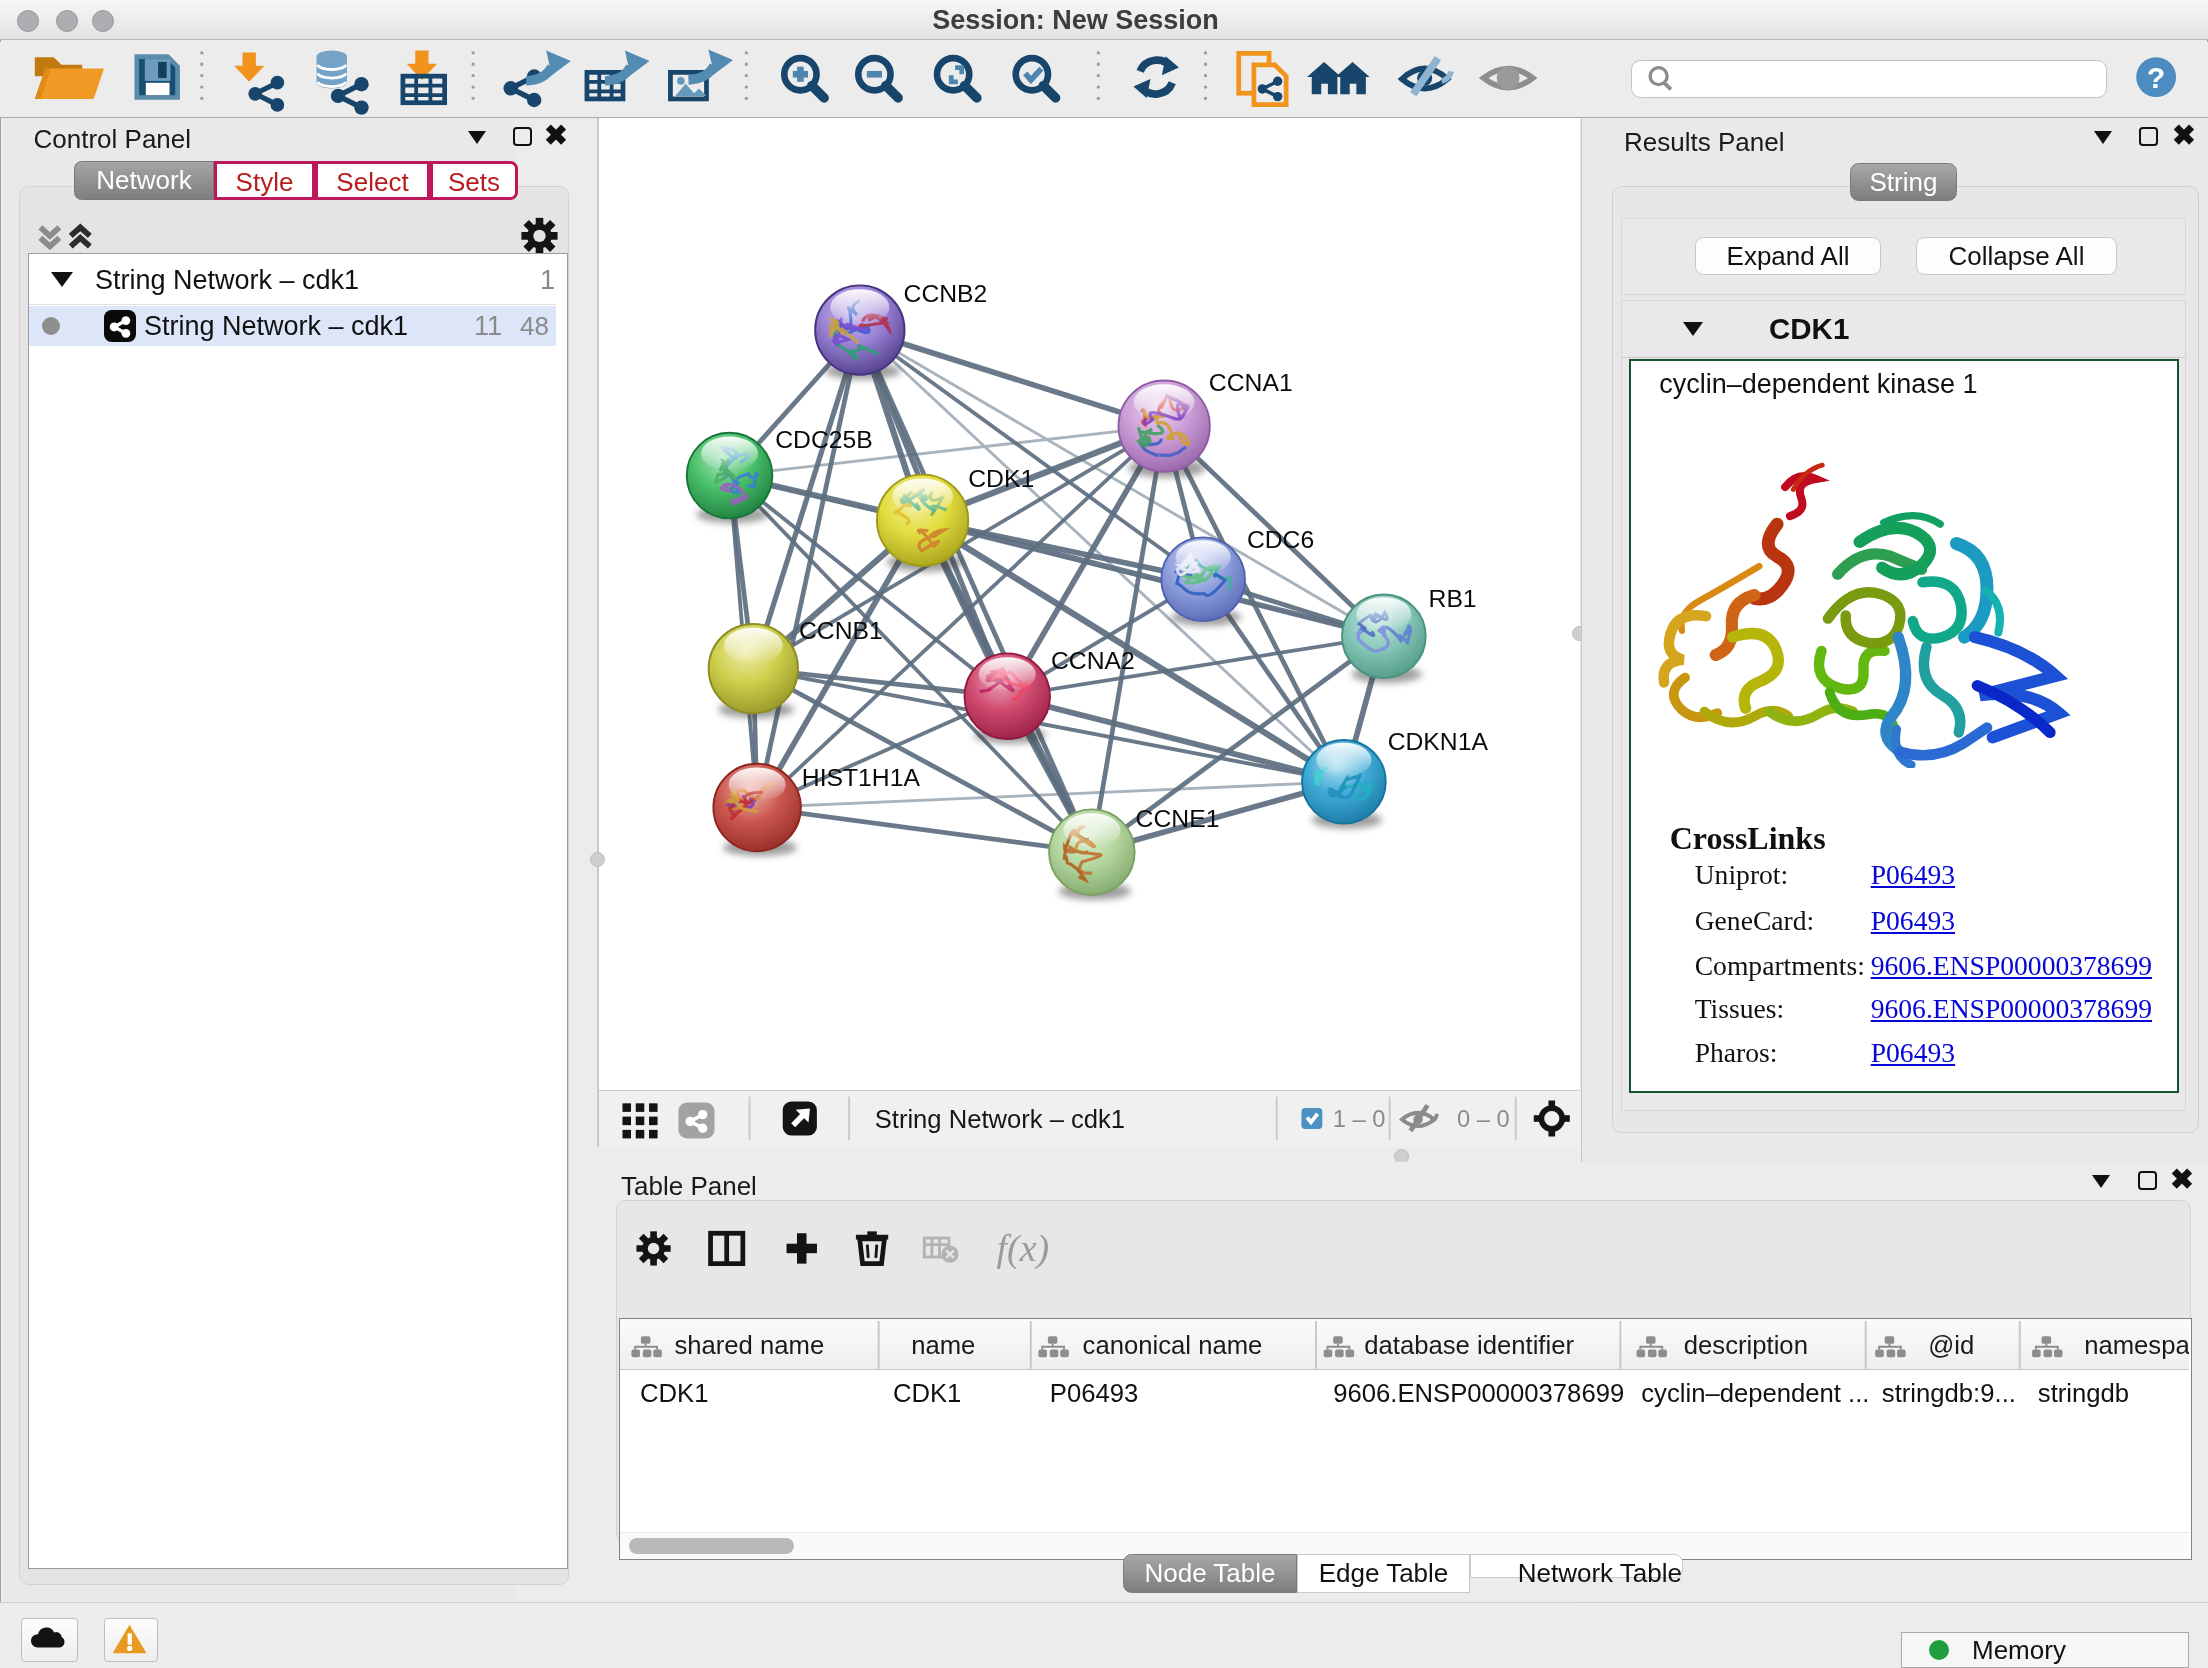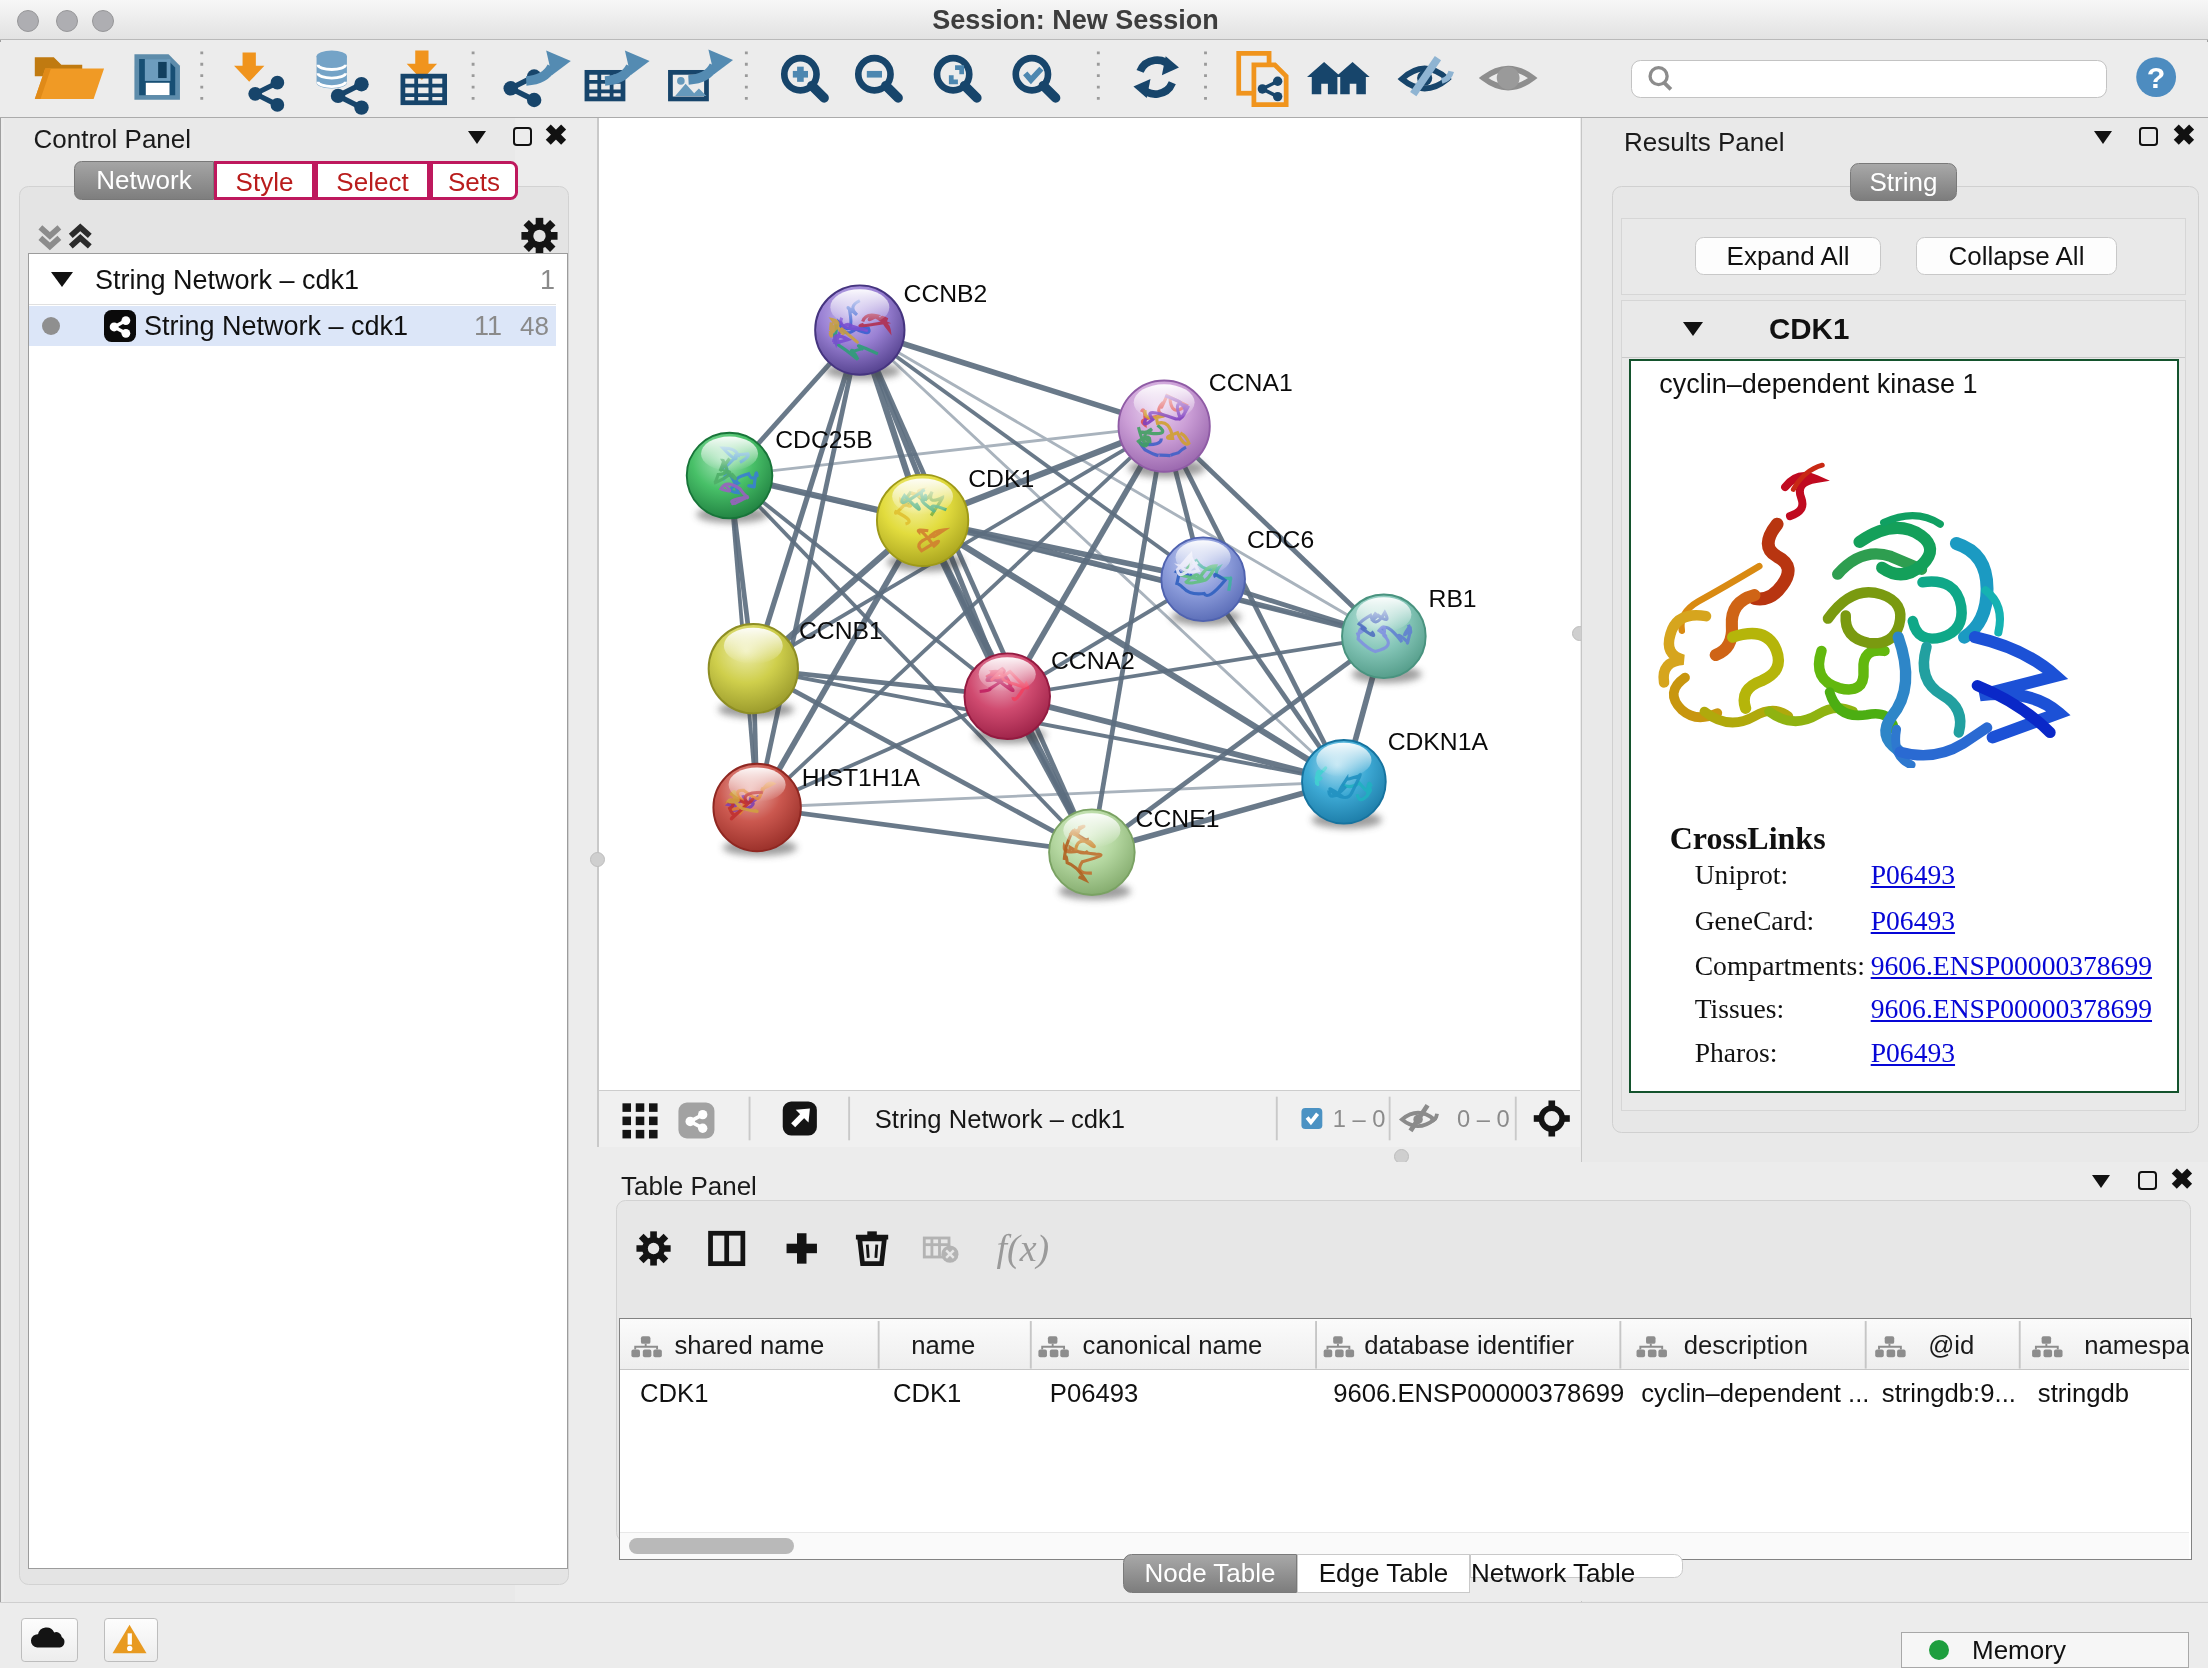--- a/index.html
+++ b/index.html
@@ -680,21 +680,21 @@
           <text x="1327" y="87">stringdb:9...</text>
           <text x="1491" y="87">stringdb</text>
         </g>
       </svg>
       <div style="position:absolute;left:0px;bottom:0px;width:1569px;height:27px;background:#fafafa;border-top:1px solid #e8e8e8;">
         <div style="position:absolute;left:8.6px;top:4.8px;width:165px;height:16px;background:#b9b9b9;border-radius:8.6px;"></div>
       </div>
     </div>
     <div style="position:absolute;left:524px;top:392px;width:174px;height:39px;background:linear-gradient(#a8a8a8,#7d7d7d);border:1px solid #7a7a7a;border-radius:8.6px 0 0 8.6px;color:#fff;font-size:26px;text-align:center;line-height:37px;">Node Table</div>
     <div style="position:absolute;left:698px;top:392px;width:173px;height:39px;background:#fff;border:1px solid #c9c9c9;color:#111;font-size:26px;text-align:center;line-height:37px;">Edge Table</div>
-    <div style="position:absolute;left:871px;top:392px;width:213px;height:24px;background:#fff;border:1px solid #c9c9c9;border-radius:0 8.6px 8.6px 0;color:#111;font-size:26px;text-align:left;line-height:37px;">Network Table</div>
+    <div style="position:absolute;left:871px;top:392px;width:213px;height:24px;background:#fff;border:1px solid #c9c9c9;border-radius:0 8.6px 8.6px 0;color:#111;font-size:26px;text-align:right;line-height:37px;">Network Table</div>
   </div>
 
   <div id="statusbar">
     <div style="position:absolute;left:21px;top:15px;width:57px;height:44px;background:linear-gradient(#fdfdfd,#ededed);border:1.9px solid #bdbdbd;border-radius:3.8px;">
       <svg width="53" height="40" viewBox="0 0 56 42">
           <path d="M16,30 a7,7 0 0 1 1,-14 a9,9 0 0 1 17,-2 a6,6 0 0 1 8,5 a6,6 0 0 1 -2,11 z" fill="#141414"></path>
         </svg>
     </div>
     <div style="position:absolute;left:104px;top:15px;width:54px;height:44px;background:linear-gradient(#fdfdfd,#ededed);border:1.9px solid #bdbdbd;border-radius:3.8px;">
       <svg width="50" height="40" viewBox="0 0 53 42">

